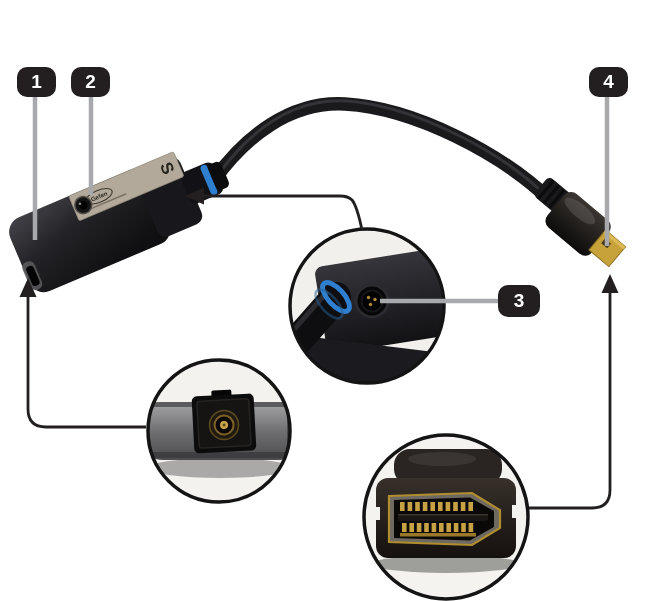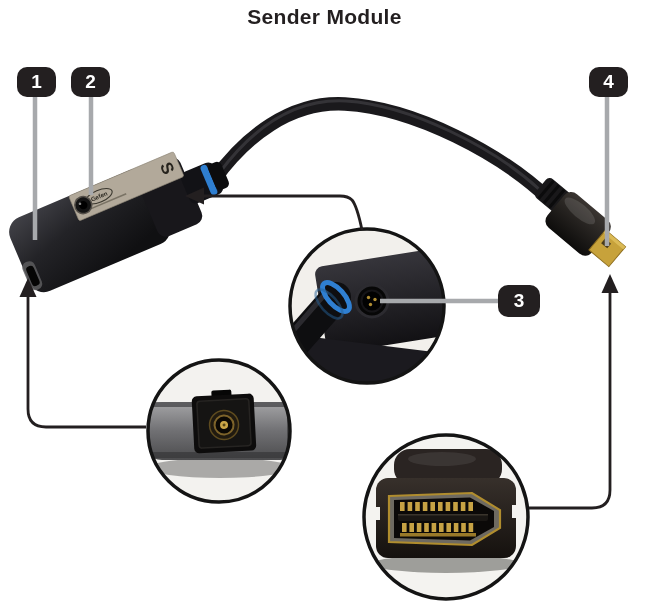--- a/index.html
+++ b/index.html
@@ -20,21 +20,20 @@
   .badge.b2{left:71px;top:67px;width:39px;height:30px;line-height:30px;}
   .badge.b4{left:589px;top:67px;width:39px;height:30px;line-height:30px;}
   .badge.b3{left:498px;top:285px;width:42px;height:32px;line-height:32px;}
   svg{position:absolute;left:0;top:0;}
 </style>
 </head>
 <body>
 
 <div class="stage">
 
-  <h1 class="figure-title">Sender Module</h1>
 
   <svg width="649" height="601" viewBox="0 0 649 601">
     <defs>
       <linearGradient id="gradModule" x1="0" y1="0" x2="0.6" y2="1">
         <stop offset="0" stop-color="#434349"></stop>
           <stop offset="0.45" stop-color="#232327"></stop>
           <stop offset="1" stop-color="#101012"></stop>
       </linearGradient>
       <linearGradient id="gradBlock" x1="0" y1="0" x2="0" y2="1">
         <stop offset="0" stop-color="#36353b"></stop>

